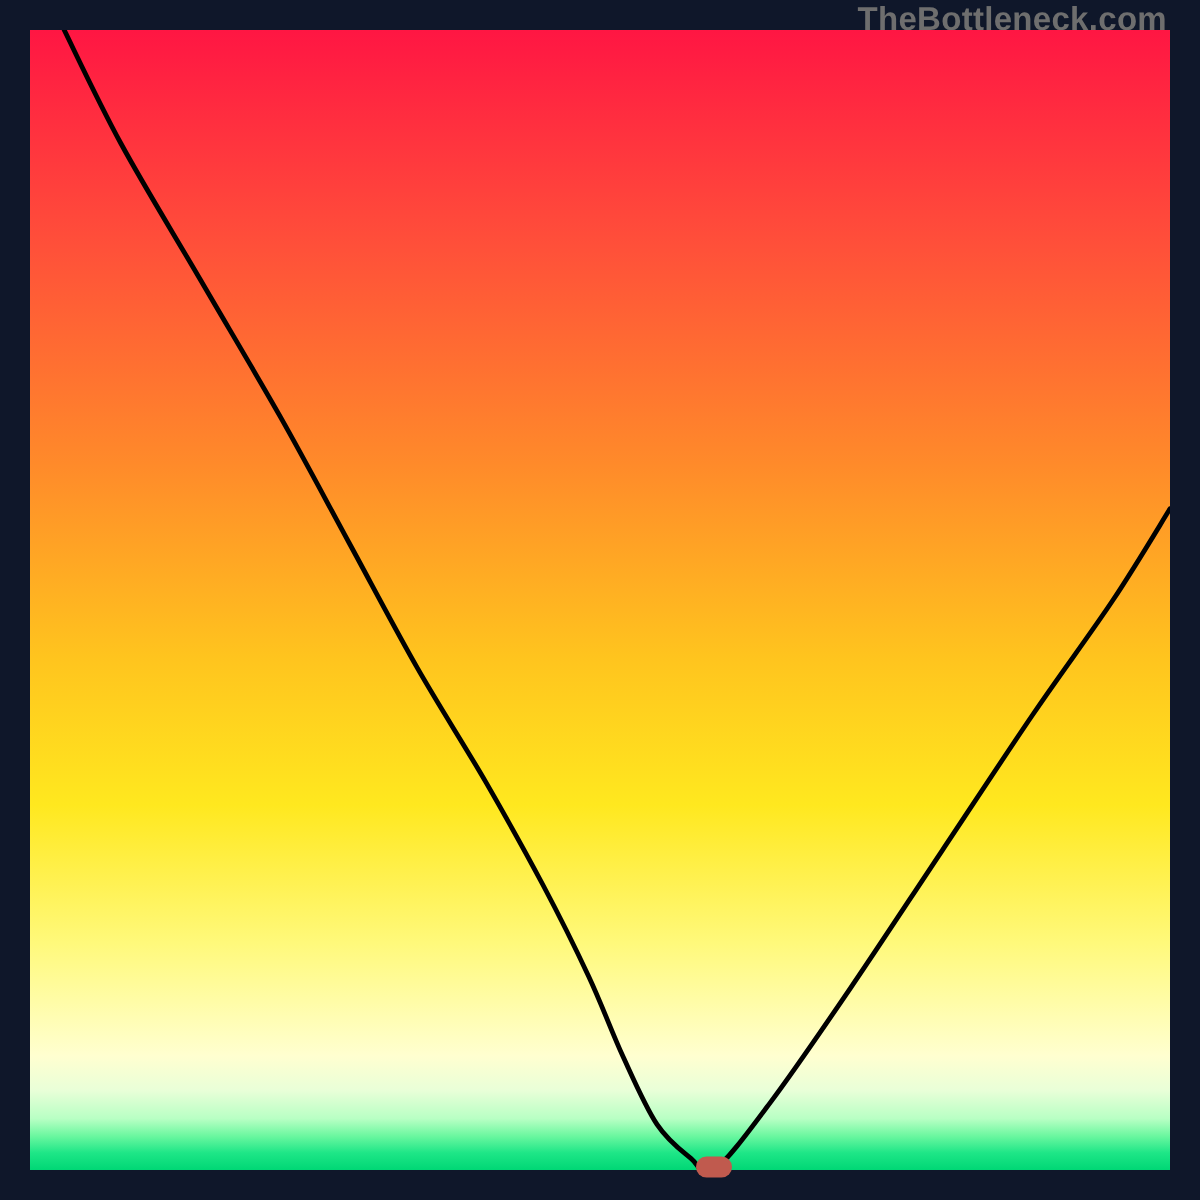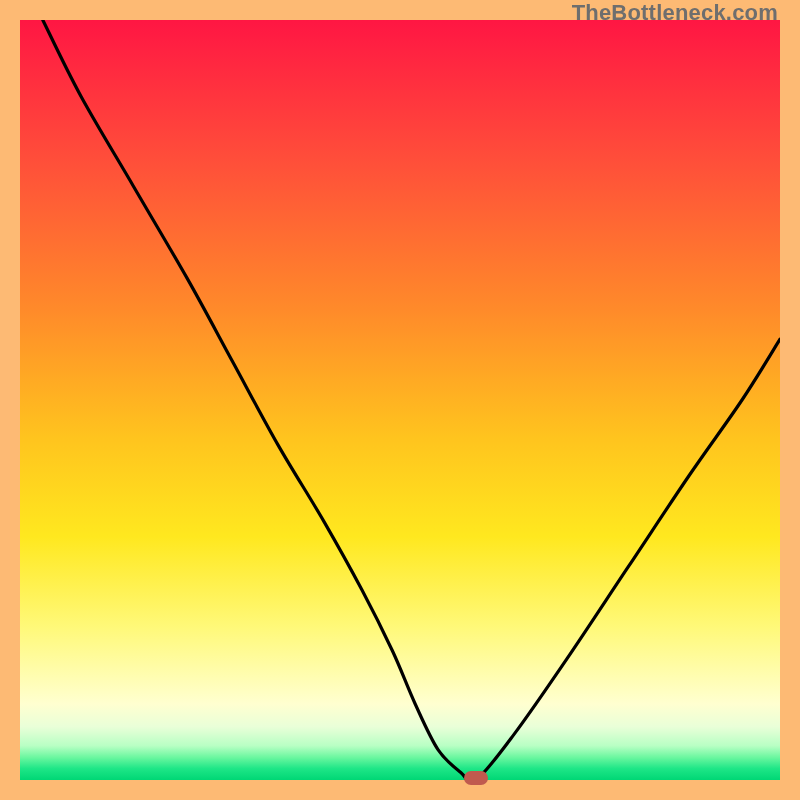--- a/index.html
+++ b/index.html
@@ -10,21 +10,21 @@
     background: #000000;
     overflow: hidden;
     font-family: Arial, Helvetica, sans-serif;
   }
   .frame {
     position: absolute;
     top: 0;
     left: 0;
     width: 800px;
     height: 800px;
-    background: #fdba74;
+    background: #0f172a;
   }
   .plot-area {
     position: absolute;
     top: 20px;
     left: 20px;
     width: 760px;
     height: 760px;
     background: linear-gradient(
       to bottom,
       #ff1643 0%,

